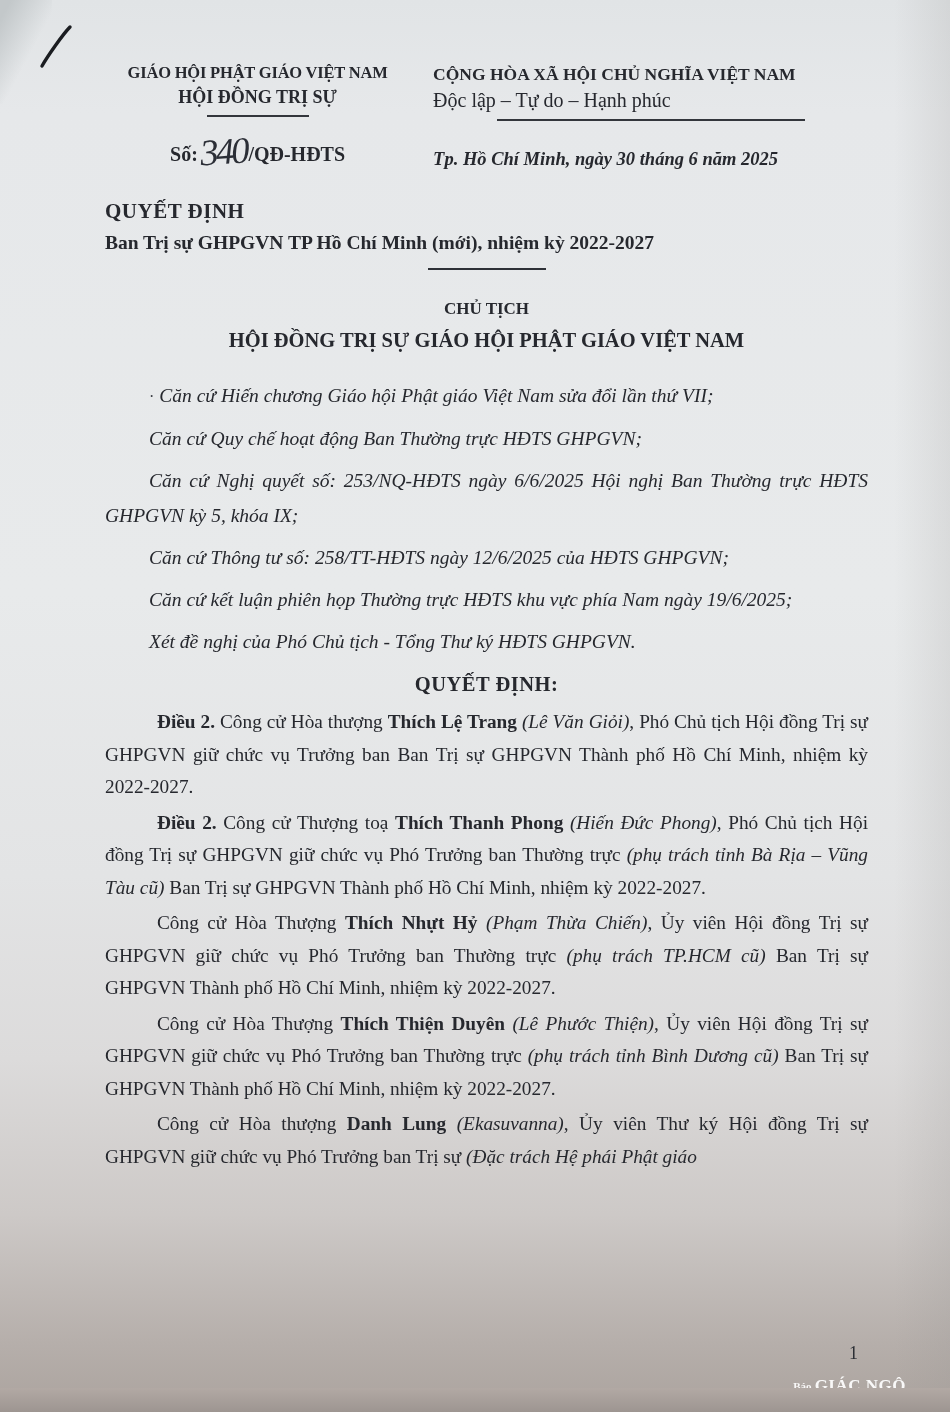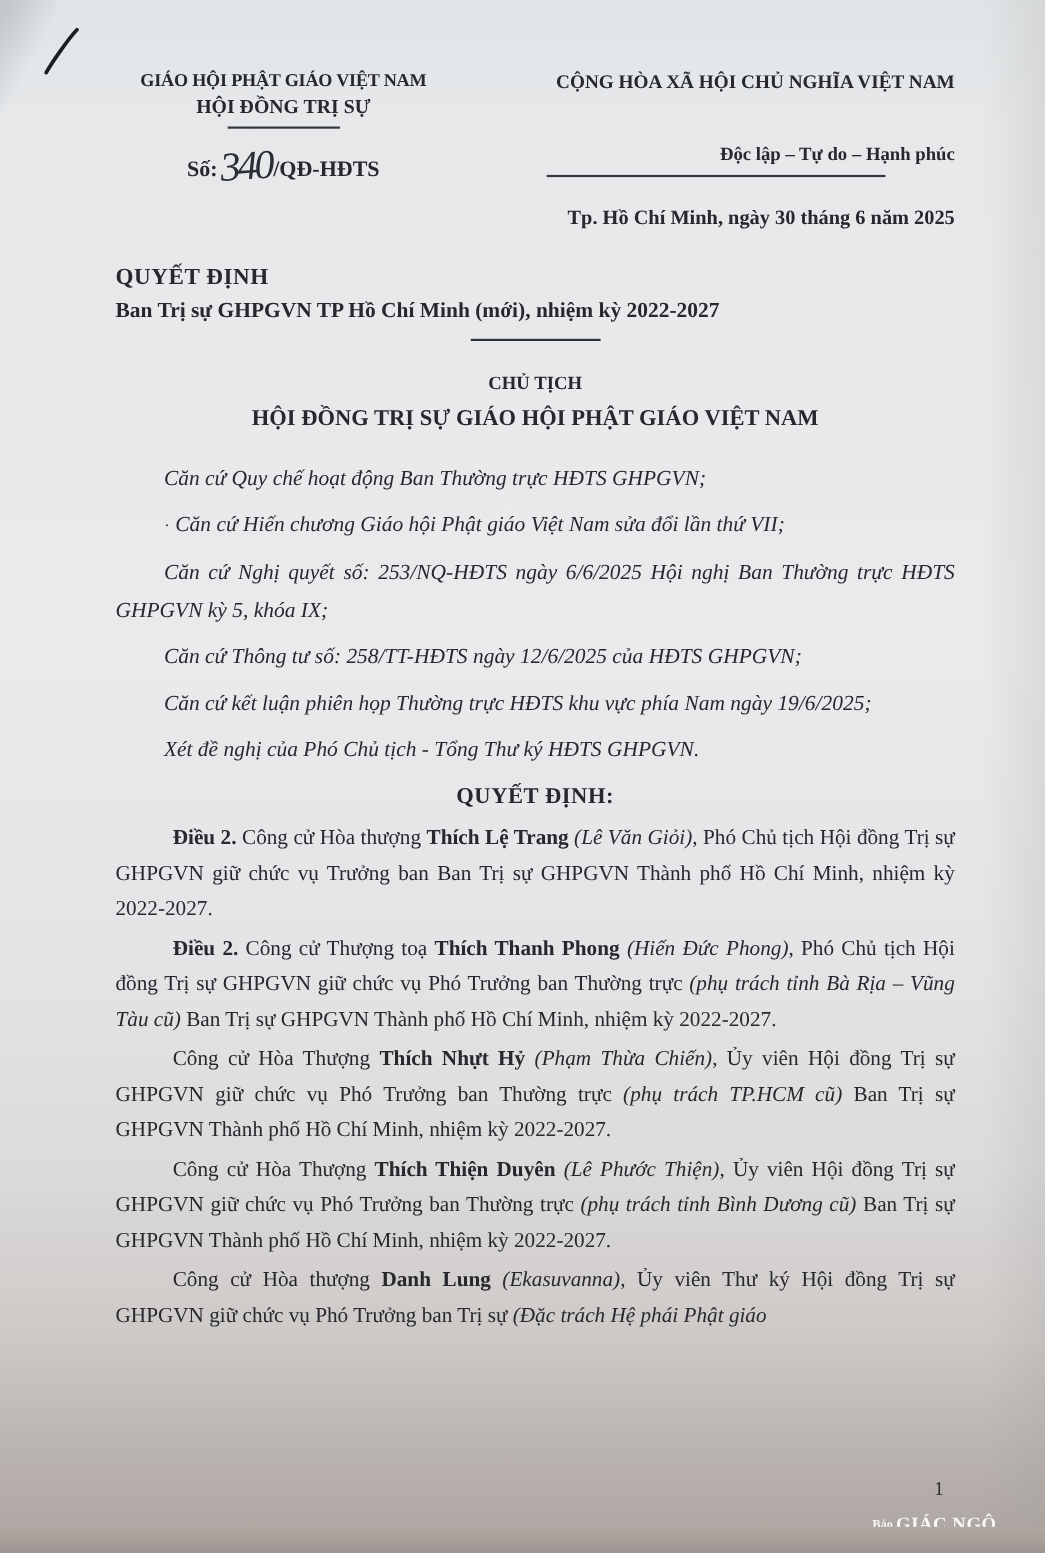--- a/index.html
+++ b/index.html
@@ -22,33 +22,33 @@
     background:linear-gradient(270deg,rgba(150,148,146,0.18),rgba(150,148,146,0) 80%);}
   .bottom-band{left:0;right:0;bottom:0;height:24px;
     background:linear-gradient(180deg,#b2a9a4,#9d9591);}
   .pen-mark{position:absolute;top:20px;left:34px;}
 
   .b{font-weight:700;}
   .i{font-style:italic;}
 
   .doc-header{display:flex;justify-content:space-between;align-items:flex-start;}
   .hdr-left{width:40%;text-align:center;}
-  .hdr-right{width:57%;text-align:right;}
+  .hdr-right{width:57%;text-align:left;}
   .org1{font-size:16.5px;line-height:22px;font-weight:600;letter-spacing:-0.2px;}
   .org2{font-size:18px;line-height:26px;font-weight:700;}
   .nat1{font-size:17.5px;line-height:24px;font-weight:600;}
-  .nat2{font-size:17px;line-height:28px;font-weight:700;margin-top:40px;}
+  .nat2{font-size:20px;line-height:28px;font-weight:400;}
   .rule{height:0;border-bottom:2px solid #33363c;}
   .rule-left{width:102px;margin:5px auto 0;}
   .rule-right{width:308px;margin:5px auto 0;}
   .doc-number{margin-top:22px;font-size:20px;font-weight:600;white-space:nowrap;}
   .hand{display:inline-block;font-style:italic;font-weight:400;
     font-size:37px;line-height:20px;letter-spacing:-3px;
     transform:rotate(-4deg) translateY(3px);color:#2b2e36;padding:0 2px;}
-  .place-date{margin-top:28px;font-size:18.5px;font-weight:600;white-space:nowrap;}
+  .place-date{margin-top:28px;font-size:18.5px;font-weight:600;font-style:italic;white-space:nowrap;}
 
   .title-block{margin-top:26px;text-align:left;}
   .t-main{font-size:21px;line-height:30px;font-weight:700;letter-spacing:0.5px;}
   .t-sub{font-size:19.5px;line-height:33px;font-weight:700;}
   .rule-title{width:118px;margin:9px auto 0;border-bottom:2px solid #2e3137;}
   .auth-block{margin-top:24px;text-align:center;}
   .t-auth1{font-size:17px;line-height:30px;font-weight:700;}
   .t-auth2{font-size:20.5px;line-height:32px;font-weight:700;}
 
   .preamble{margin-top:22px;}
@@ -102,22 +102,22 @@
     <div class="t-sub">Ban Trị sự GHPGVN TP Hồ Chí Minh (mới), nhiệm kỳ 2022-2027</div>
     <div class="rule-title"></div>
   </div>
 
   <div class="auth-block">
     <div class="t-auth1">CHỦ TỊCH</div>
     <div class="t-auth2">HỘI ĐỒNG TRỊ SỰ GIÁO HỘI PHẬT GIÁO VIỆT NAM</div>
   </div>
 
   <div class="preamble">
+    <p><span class="bullet">·</span><span>Căn cứ Hiến chương Giáo hội Phật giáo Việt Nam sửa đổi lần thứ VII;</span></p>
     <p>Căn cứ Quy chế hoạt động Ban Thường trực HĐTS GHPGVN;</p>
-    <p><span class="bullet">·</span><span>Căn cứ Hiến chương Giáo hội Phật giáo Việt Nam sửa đổi lần thứ VII;</span></p>
     <p>Căn cứ Nghị quyết số: 253/NQ-HĐTS ngày 6/6/2025 Hội nghị Ban Thường trực HĐTS GHPGVN kỳ 5, khóa IX;</p>
     <p>Căn cứ Thông tư số: 258/TT-HĐTS ngày 12/6/2025 của HĐTS GHPGVN;</p>
     <p>Căn cứ kết luận phiên họp Thường trực HĐTS khu vực phía Nam ngày 19/6/2025;</p>
     <p>Xét đề nghị của Phó Chủ tịch - Tổng Thư ký HĐTS GHPGVN.</p>
   </div>
 
   <div class="decision-heading">QUYẾT ĐỊNH:</div>
 
   <div class="articles">
     <p><span class="b">Điều 2. </span><span>Công cử Hòa thượng </span><span class="b">Thích Lệ Trang </span><span class="i">(Lê Văn Giỏi)</span><span>, Phó Chủ tịch Hội đồng Trị sự GHPGVN giữ chức vụ Trưởng ban Ban Trị sự GHPGVN Thành phố Hồ Chí Minh, nhiệm kỳ 2022-2027.</span></p>

